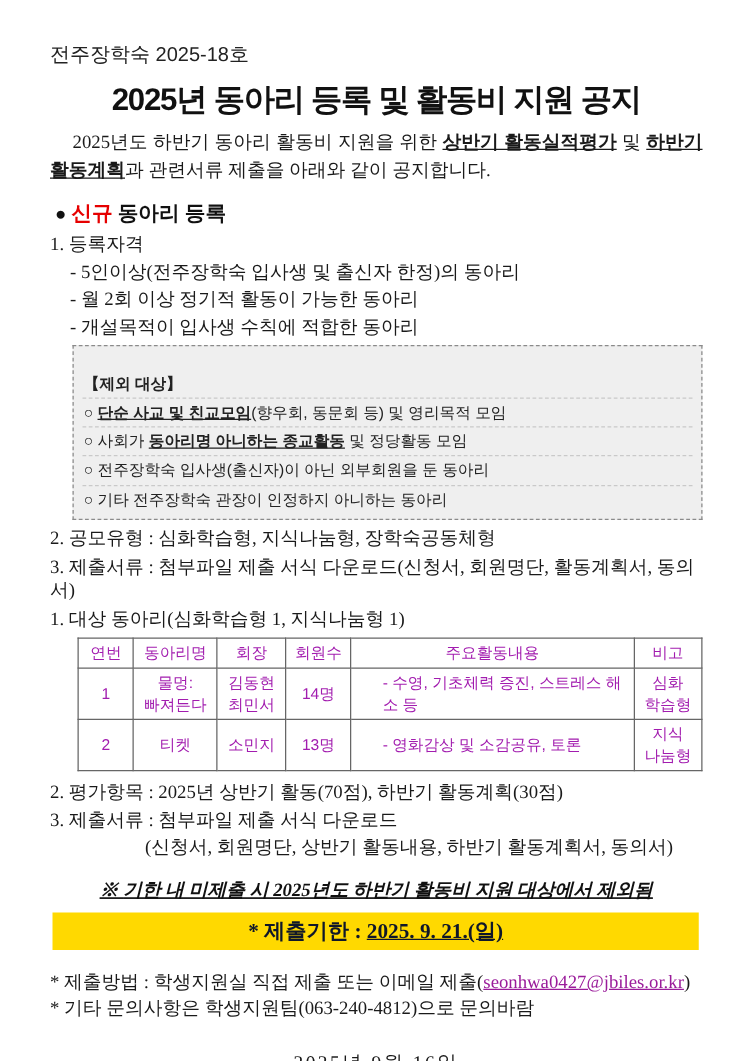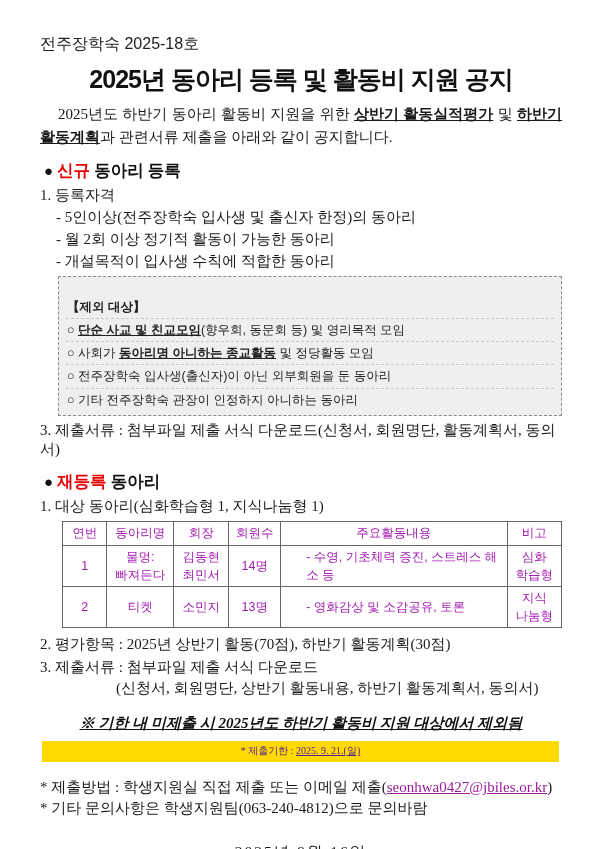--- a/index.html
+++ b/index.html
@@ -47,22 +47,22 @@
   .col-members{width:48px;} .col-activity{width:216px;} .col-note{width:51px;}
   td.col-activity{text-align:left;padding-left:25px;}
 
   .indent-line{font-size:15px;margin:1px 0 16px 76px;}
   .warning{
     text-align:center;font-weight:bold;font-style:italic;font-size:15px;
     margin:10px 0 8px;color:#111;
   }
   .warning span{text-decoration:underline;}
   .deadline-bar{
-    background:#ffd900;text-align:center;font-weight:normal;font-size:10px;
-    color:#4c1d95;padding:3px 0 4px;margin:0 3px 16px 2px;
+    background:#ffd900;text-align:center;font-weight:bold;font-size:17px;
+    color:#0f172a;padding:3px 0 4px;margin:0 3px 16px 2px;
   }
   .deadline-date{text-decoration:underline;}
 
   .footer-note{font-size:15px;margin:2px 0;}
   .email-link{color:#9a1b9a;text-decoration:underline;cursor:pointer;}
   .doc-date{text-align:center;font-size:15.5px;margin:24px 0 0;letter-spacing:2px;}
 </style>
 </head>
 <body>
 
@@ -88,25 +88,23 @@
   <div class="exclusion-box">
     <div class="exclusion-title">【제외 대상】</div>
     <div class="exclusion-list">
         <div class="exclusion-item"><span>○ </span><span style="font-weight: bold; text-decoration: underline;">단순 사교 및 친교모임</span><span>(향우회, 동문회 등) 및 영리목적 모임</span></div>
         <div class="exclusion-item"><span>○ 사회가 </span><span style="font-weight: bold; text-decoration: underline;">동아리명 아니하는 종교활동</span><span> 및 정당활동 모임</span></div>
         <div class="exclusion-item"><span>○ 전주장학숙 입사생(출신자)이 아닌 외부회원을 둔 동아리</span></div>
         <div class="exclusion-item"><span>○ 기타 전주장학숙 관장이 인정하지 아니하는 동아리</span></div>
       </div>
   </div>
 
+  <div class="item">2. 공모유형 : 심화학습형, 지식나눔형, 장학숙공동체형</div>
   <div class="item">3. 제출서류 : 첨부파일 제출 서식 다운로드(신청서, 회원명단, 활동계획서, 동의서)</div>
 
-  <div class="section-heading">
-    <span class="bullet">●</span><span class="red">재등록</span><span> 동아리</span>
-  </div>
 
   <div class="item">1. 대상 동아리(심화학습형 1, 지식나눔형 1)</div>
 
   <table class="club-table">
     <thead>
         <tr>
           <th class="col-no">연번</th>
           <th class="col-name">동아리명</th>
           <th class="col-leader">회장</th>
           <th class="col-members">회원수</th>

